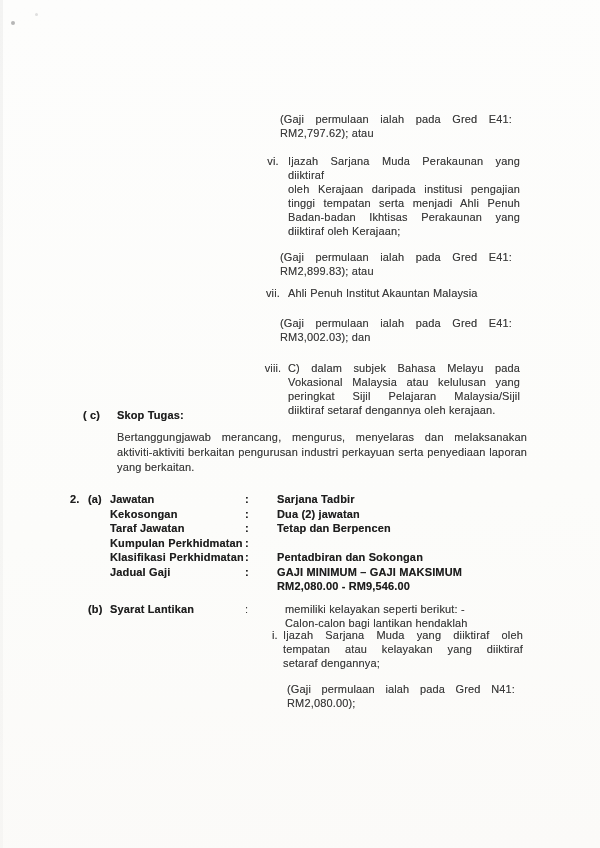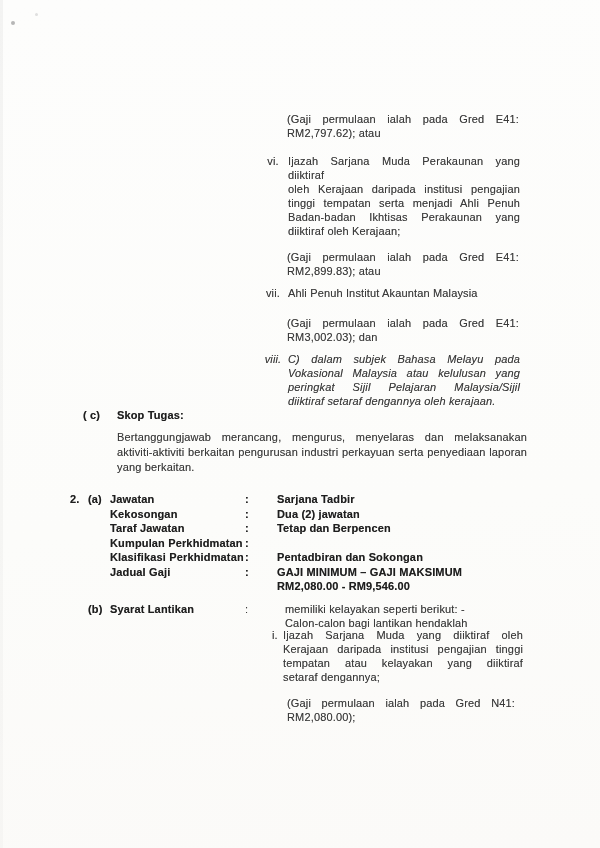--- a/index.html
+++ b/index.html
@@ -31,24 +31,24 @@
   .speck-b { position: absolute; left: 35px; top: 13px; width: 3px; height: 3px;
              background: #aaaaaa; border-radius: 50%; opacity: .35; }
   .edge-shade { position: absolute; left: 0; top: 0; width: 3px; height: 848px;
                 background: linear-gradient(180deg, rgba(0,0,0,0.04), rgba(0,0,0,0.02)); }
 
   
   .qual-list { position: absolute; left: 258px; top: 112px; width: 262px; line-height: 14px; }
   .li { display: flex; }
   .li .num { width: 30px; flex: none; text-align: center; }
   .li .btext { width: 232px; }
-  .indent { margin-left: 29px; width: 232px; }
+  .indent { margin-left: 22px; width: 232px; }
   .mt14 { margin-top: 14px; } .mt12 { margin-top: 12px; }
   .mt8  { margin-top: 8px; }  .mt16 { margin-top: 16px; }
-  .mt7  { margin-top: 8px; font-style: italic; }
+  .mt7  { margin-top: 17px; }
 
   
   .skop { position: absolute; left: 83px; top: 408px; line-height: 15px; }
   .skop-head { display: flex; }
   .skop-head .marker { width: 34px; flex: none; }
   .skop-para { margin: 7px 0 12px 34px; width: 410px; }
 
   
   .sec2 { position: absolute; left: 70px; top: 492px; width: 470px; line-height: 14.5px; }
   .row { display: flex; align-items: flex-start; }
@@ -188,21 +188,20 @@
         <div class="jl">Calon-calon bagi lantikan hendaklah</div>
       </div>
     </div>
   </div>
 
   <div class="item-i">
     <div class="li">
       <div class="num-i">i.</div>
       <div class="btext">
         <div class="js">Ijazah Sarjana Muda yang diiktiraf oleh</div>
-        <div class="js">Kerajaan daripada institusi pengajian tinggi</div>
         <div class="js">tempatan atau kelayakan yang diiktiraf</div>
         <div class="jl">setaraf dengannya;</div>
       </div>
     </div>
     <div class="salary-i">
       <div class="js">(Gaji permulaan ialah pada Gred N41:</div>
       <div class="jl">RM2,080.00);</div>
     </div>
   </div>
 </div>

